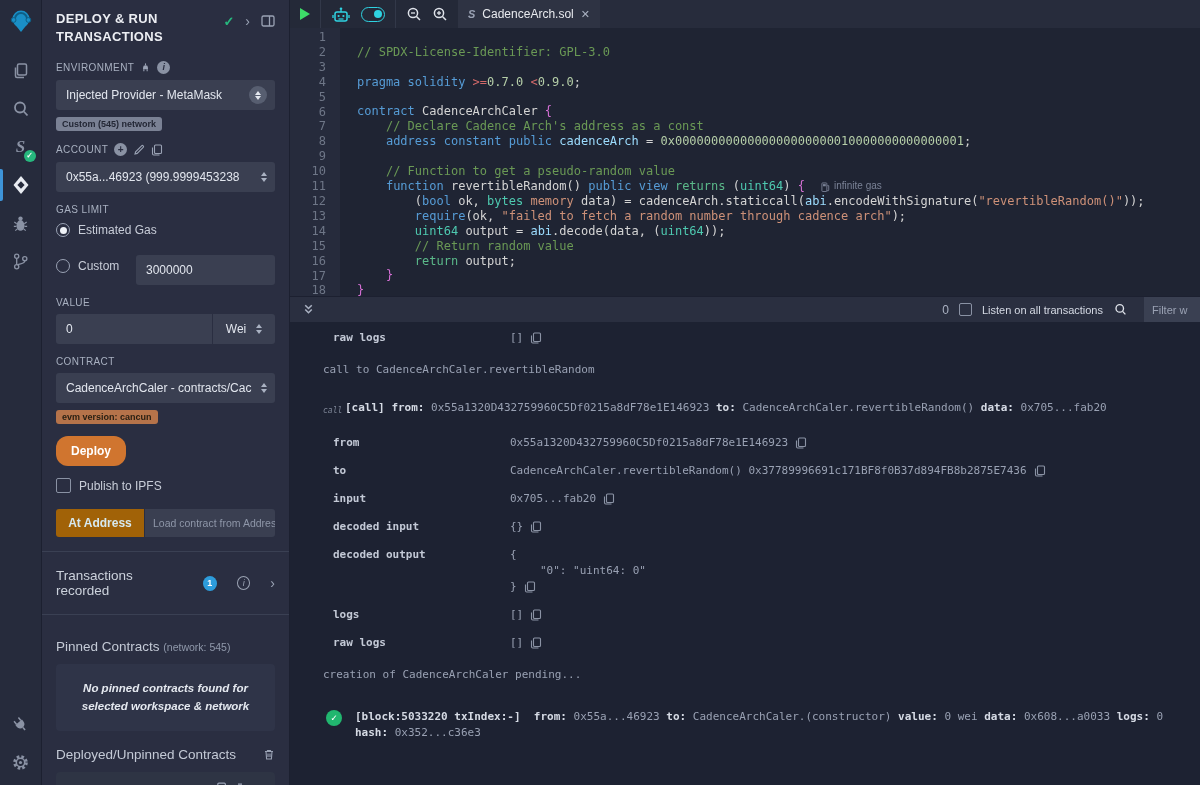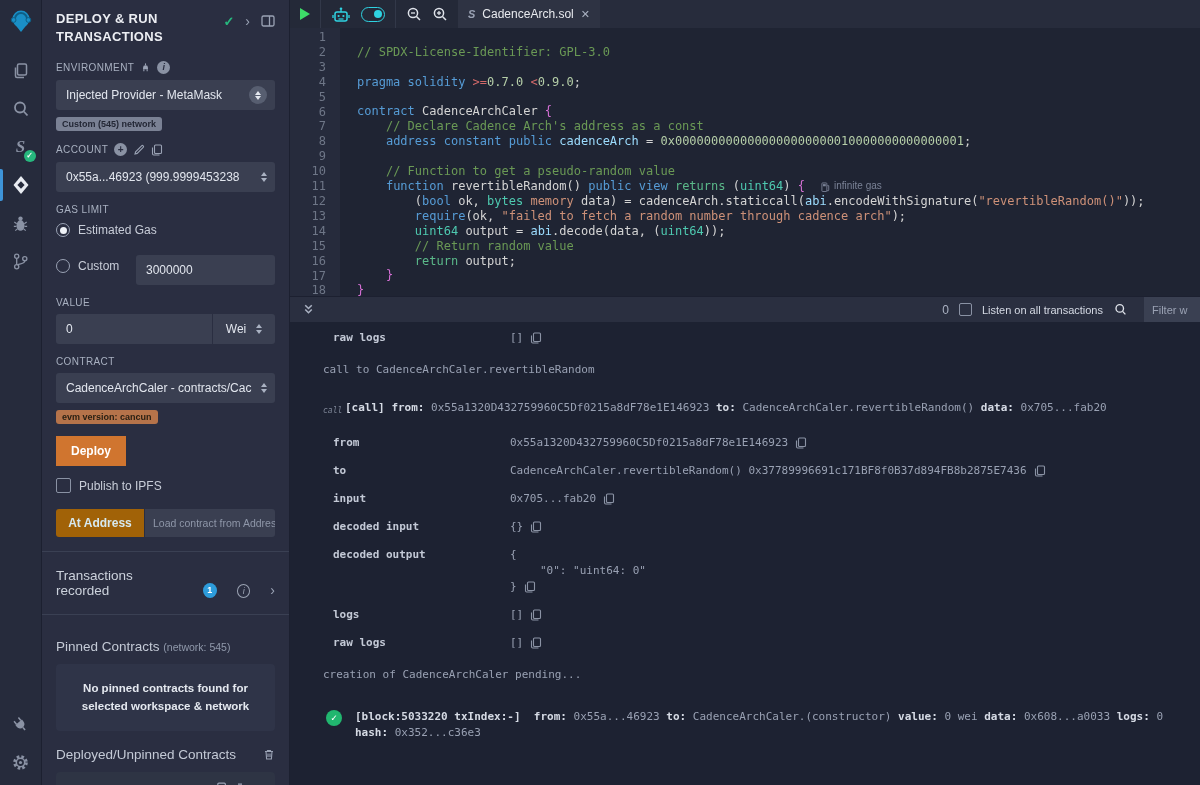--- a/index.html
+++ b/index.html
@@ -52,38 +52,38 @@
   .radio { width:14px; height:14px; border-radius:50%; border:1.5px solid #9aa2b4; position:relative; flex-shrink:0;}
   .radio.sel::after { content:""; position:absolute; inset:2.5px; border-radius:50%; background:#eef1f6; }
   .gas-custom-row { display:flex; align-items:center; gap:8px; margin-top:10px; }
   .input { background:#3a3f51; border-radius:3px; height:30px; display:flex; align-items:center;
     padding:0 10px; font-size:12px; color:#e2e6ee; }
   .val-group { display:flex; gap:1px; }
   .val-group .input { flex:1; border-radius:3px 0 0 3px; }
   .unit-box { width:62px; background:#3a3f51; border-radius:0 3px 3px 0; display:flex; align-items:center;
     justify-content:center; gap:6px; font-size:12px; color:#e2e6ee; }
   .btn-deploy { margin-top:12px; background:#d0752f; color:#fff; font-weight:bold; font-size:12px;
-    border:none; border-radius:0; padding:8px 15px; cursor:pointer; }
+    border:none; border-radius:12px; padding:8px 15px; cursor:pointer; }
   .chk-row { display:flex; align-items:center; gap:8px; margin-top:12px; font-size:12px; color:#c8cdd8;}
   .checkbox { width:15px; height:15px; border:1.5px solid #8a92a4; border-radius:2px; background:transparent; }
   .ataddr-row { display:flex; margin-top:16px; gap:1px; }
   .btn-ataddr { background:#a16207; color:#d6e9f0; font-weight:bold; font-size:12px; border:none;
     border-radius:3px 0 0 3px; width:88px; height:28px; cursor:pointer; }
   .ataddr-input { flex:1; background:#3a3f51; border-radius:0 3px 3px 0; height:28px;
     font-size:10.5px; color:#8e96a8; display:flex; align-items:center; padding:0 8px; white-space:nowrap; overflow:hidden;}
-  .txrec-row { display:flex; align-items:flex-end; gap:20px; padding:16px 14px; font-size:13.5px; color:#ccd2dc; }
+  .txrec-row { display:flex; align-items:center; gap:20px; padding:16px 14px; font-size:13.5px; color:#ccd2dc; }
   .count-badge { width:15px; height:15px; border-radius:50%; background:#2d9cdb; color:#fff;
     font-size:9px; font-weight:bold; line-height:15px; text-align:center; }
   .info-outline { width:14px; height:14px; border-radius:50%; border:1.2px solid #9aa2b2; color:#9aa2b2;
     font-size:9px; line-height:12px; text-align:center; font-style:italic; }
   .txrec-row .chev { margin-left:auto; }
   .pinned-title { font-size:13.5px; color:#c4cad6; margin:14px 0 10px; }
   .pinned-title small { font-size:10.5px; color:#9099ab; }
   .empty-box { background:#2f3448; border-radius:4px; padding:15px 10px; text-align:center;
-    font-size:11.5px; font-weight:bold; color:#e4e8ef; line-height:1.6; }
+    font-size:11.5px; font-weight:bold; color:#e4e8ef; line-height:1.6;font-style:italic; }
   .dep-title-row { display:flex; align-items:center; margin:16px 0 10px;justify-content:space-between; }
   .dep-title { font-size:13.5px; color:#c4cad6; }
   .contract-card { background:#2e3444; border-radius:4px; padding:10px 12px 14px; }
   .card-head { display:flex; align-items:center; gap:7px; }
   .card-title { font-size:9.5px; font-weight:bold; color:#b8c0cf; letter-spacing:.4px; flex:1;
     white-space:nowrap; overflow:hidden;}
   .x-icon { color:#aab2c2; font-size:12px; cursor:pointer; }
 
   
   .main { flex:1; display:flex; flex-direction:column; min-width:0; }

